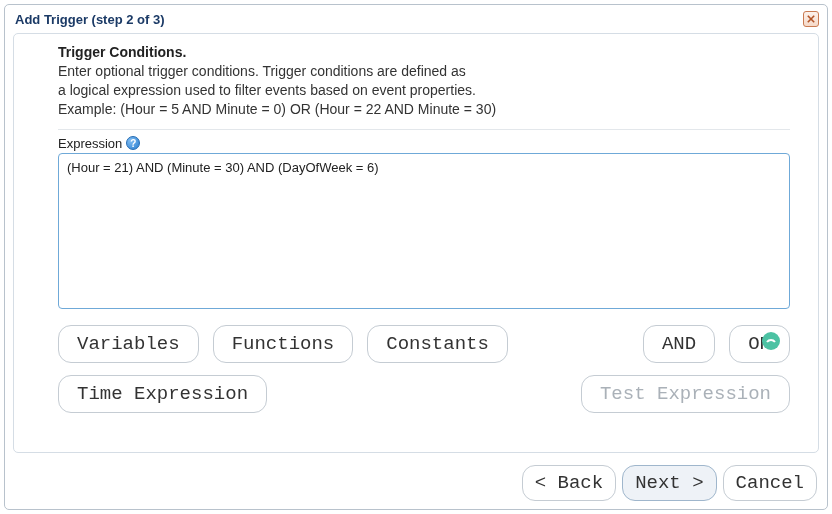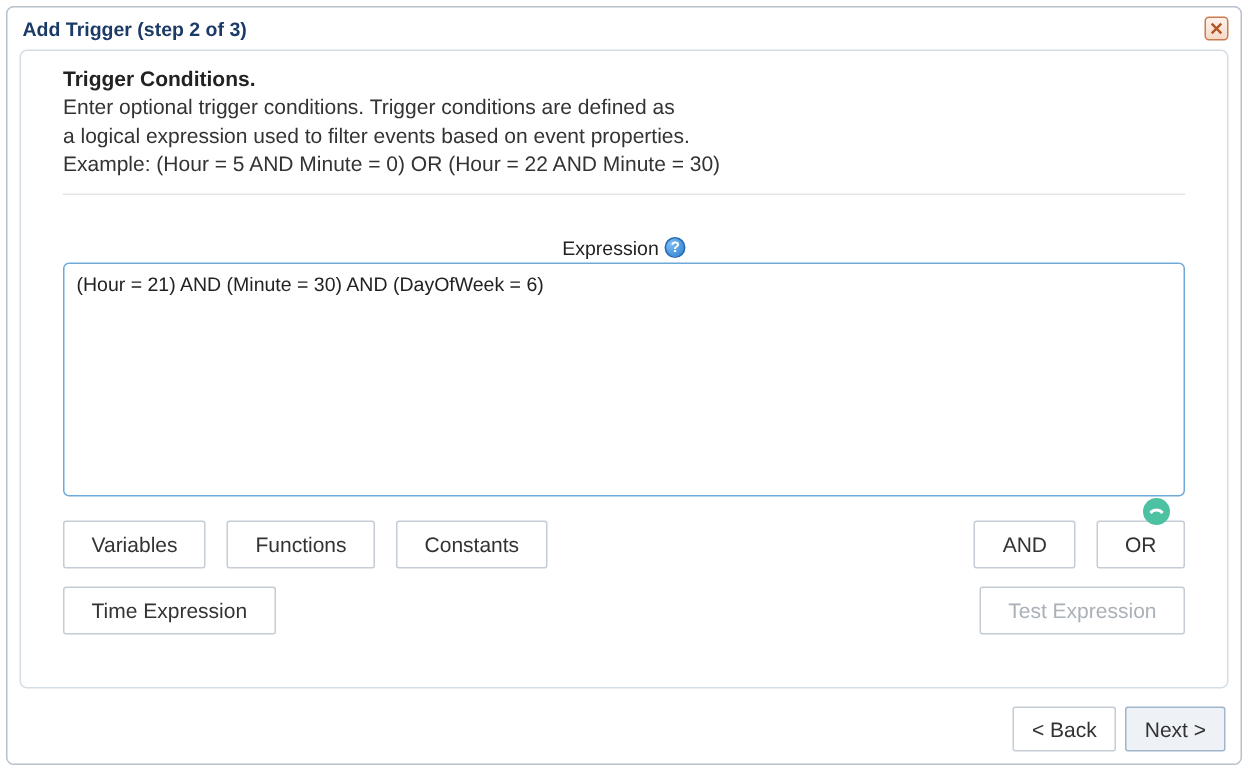--- a/index.html
+++ b/index.html
@@ -38,21 +38,21 @@
       background: linear-gradient(#fdf2ec, #f6d9c8);
       display: flex; align-items: center; justify-content: center;
       cursor: pointer;
     }
     .close-btn svg { width: 8px; height: 8px; stroke: #b35427; stroke-width: 2; }
     .outer-panel {
       flex: 1;
       margin: 2px 8px 6px 8px;
       border: 1px solid #d5dde5;
       border-radius: 5px;
-      padding: 10px 28px 8px 28px;
+      padding: 10px 28px 8px 44px;
       display: flex;
       flex-direction: column;
       position: relative;
     }
     .heading {
       font-weight: bold;
       font-size: 14px;
       color: #222;
       margin-bottom: 2px;
     }
@@ -60,27 +60,26 @@
       font-size: 14px;
       color: #333;
       line-height: 1.35;
     }
     .hr {
       margin-top: 10px;
       border: none;
       border-top: 1px solid #e3e7eb;
     }
     .expr-label-row {
-      margin-top: 28px;
+      margin-top: 6px;
       display: flex;
       align-items: center;
       font-size: 13px;
       color: #222;
       gap: 4px;
-      justify-content: center;
     }
     .help-icon {
       width: 14px; height: 14px;
       border-radius: 50%;
       background: radial-gradient(circle at 30% 30%, #7fbcf2, #2b7fd0);
       color: #fff;
       font-size: 10px;
       display: inline-flex;
       align-items: center;
       justify-content: center;
@@ -114,27 +113,27 @@
     .resize-grip svg { stroke: #fff; stroke-width: 2; fill: none; }
     .button-row {
       display: flex;
       gap: 14px;
       margin-top: 16px;
       align-items: center;
     }
     .button-row .spacer { flex: 1; }
     .btn {
       border: 1px solid #c5ccd3;
-      border-radius: 2px;
+      border-radius: 13px;
       background: #fff;
       padding: 7px 18px;
-      font-size: 14px;
+      font-size: 19px;
       color: #333;
       cursor: pointer;
-      font-family: Liberation Sans, sans-serif;
+      font-family: Liberation Mono, monospace;
     }
     .btn:disabled {
       color: #aab1b8;
       cursor: default;
     }
     .time-row { margin-top: 12px; display: flex; align-items: center; }
     .footer {
       display: flex;
       justify-content: flex-end;
       align-items: center;
@@ -192,14 +191,15 @@
     <div class="button-row time-row">
       <button class="btn">Time Expression</button>
       <div class="spacer"></div>
       <button class="btn" disabled="">Test Expression</button>
     </div>
   </div>
 
   <div class="footer">
     <button class="btn">&lt; Back</button>
     <button class="btn primary">Next &gt;</button>
+    <button class="btn">Cancel</button>
   </div>
 </div>
 
 </body></html>

